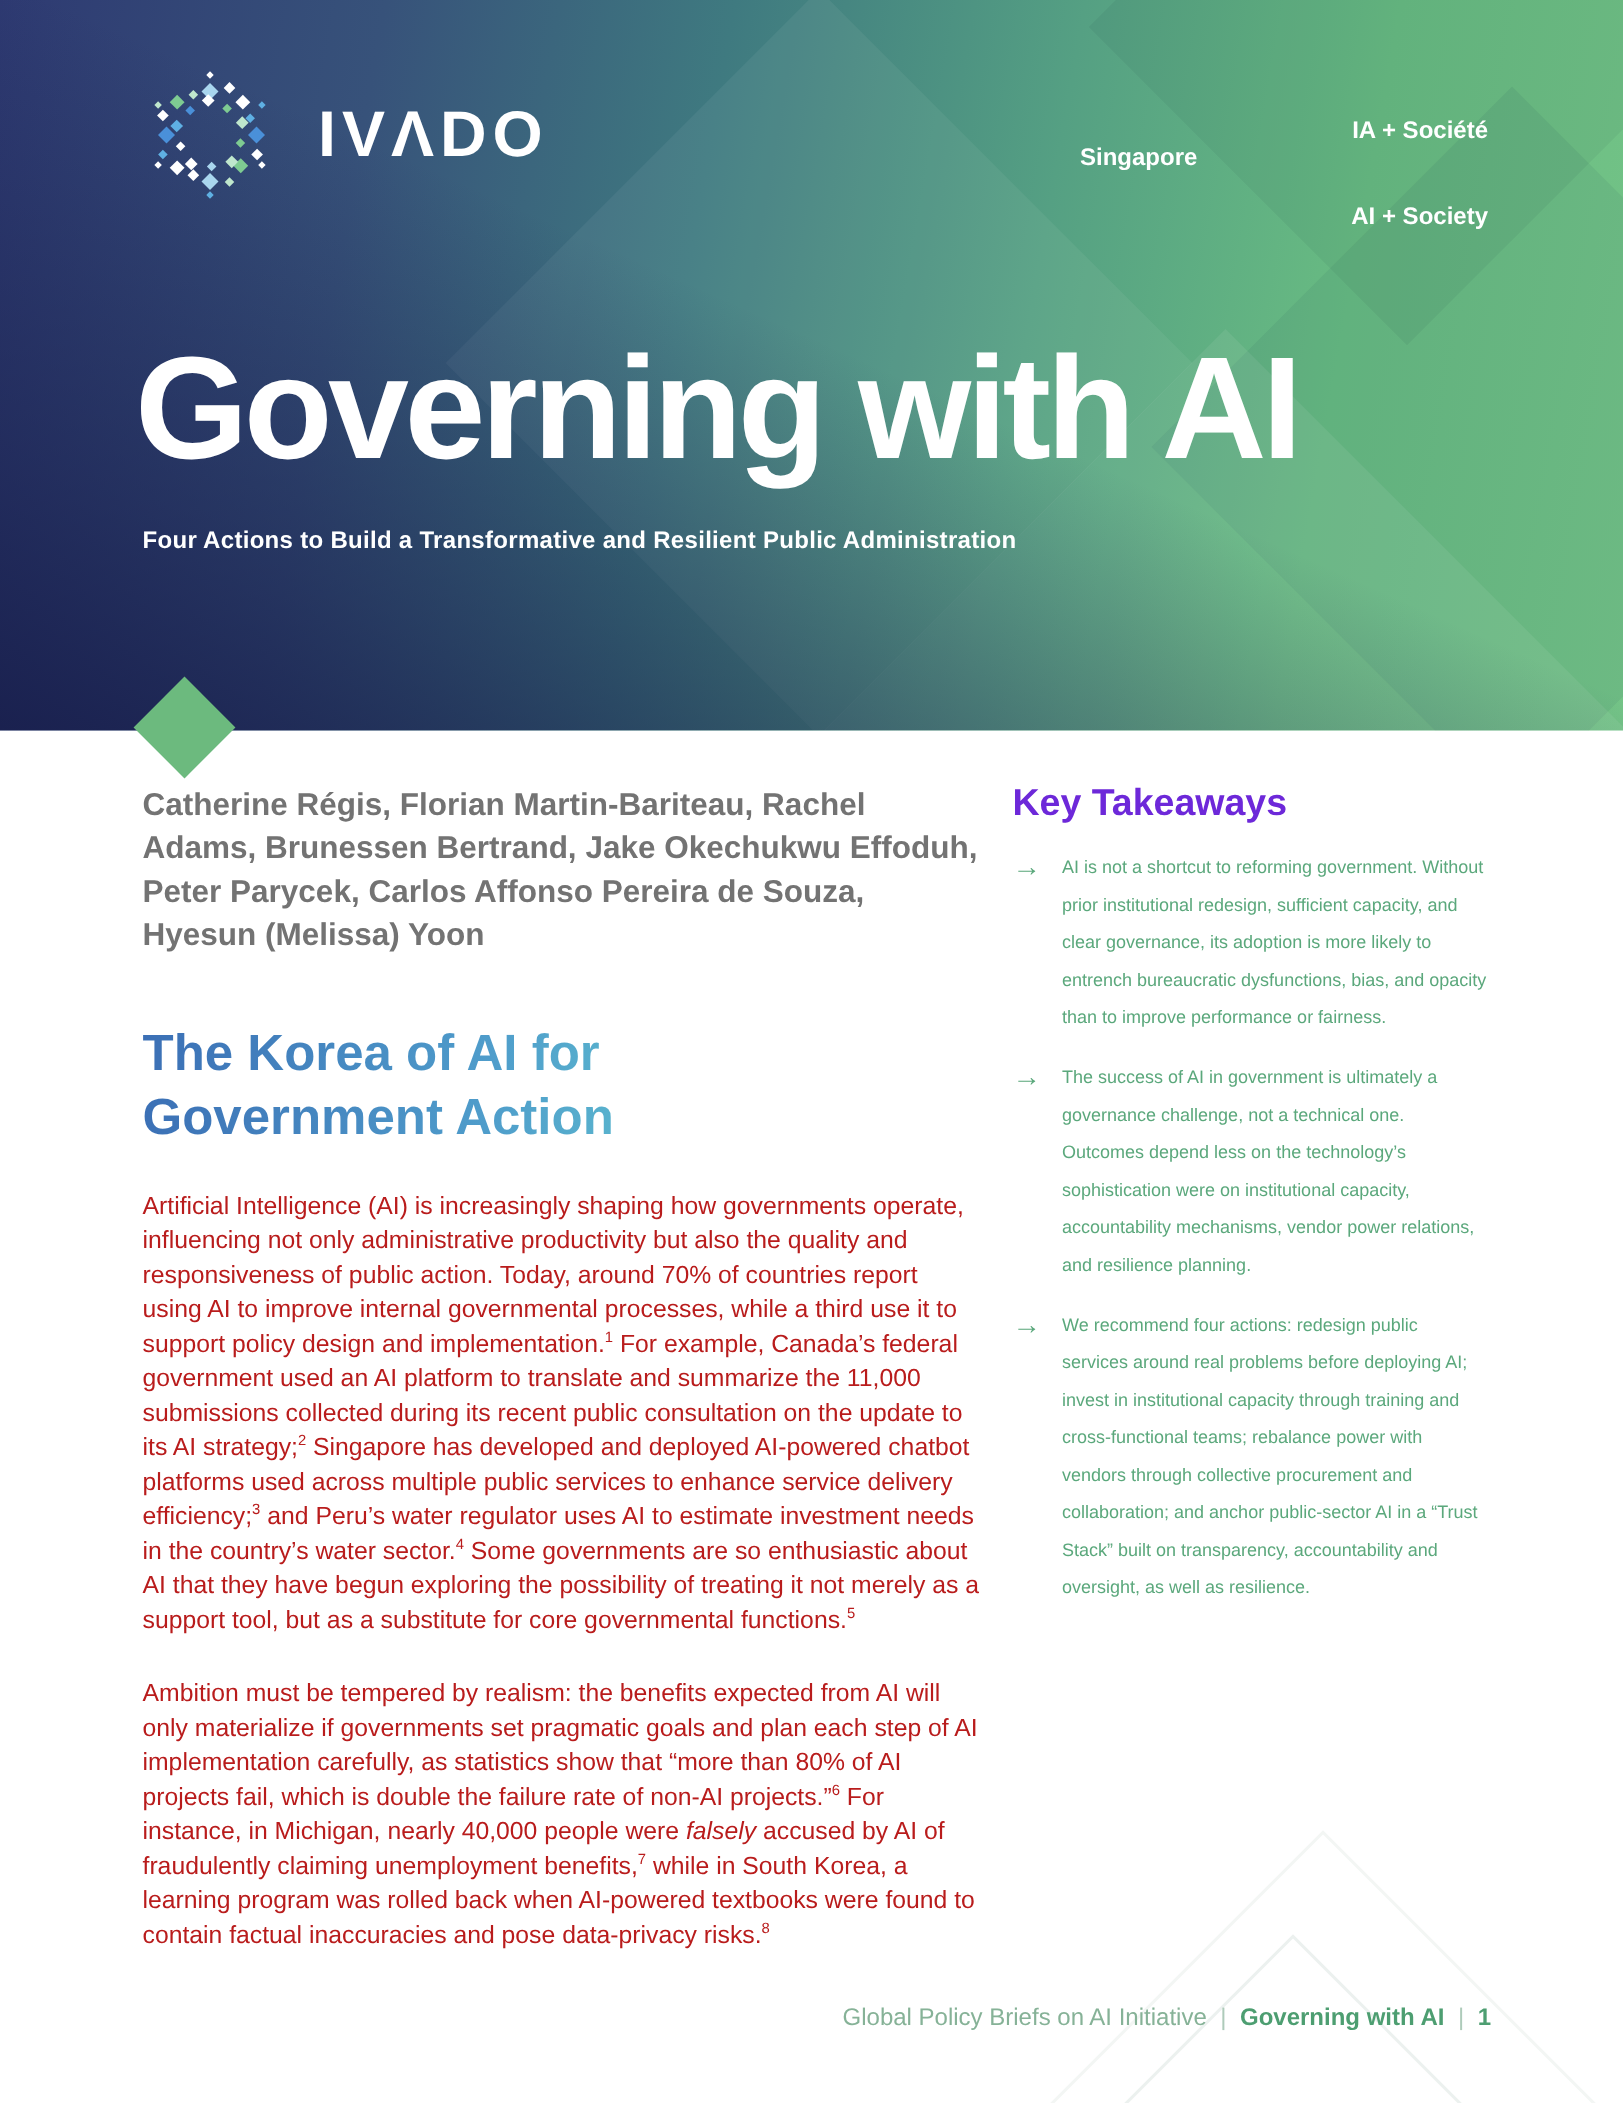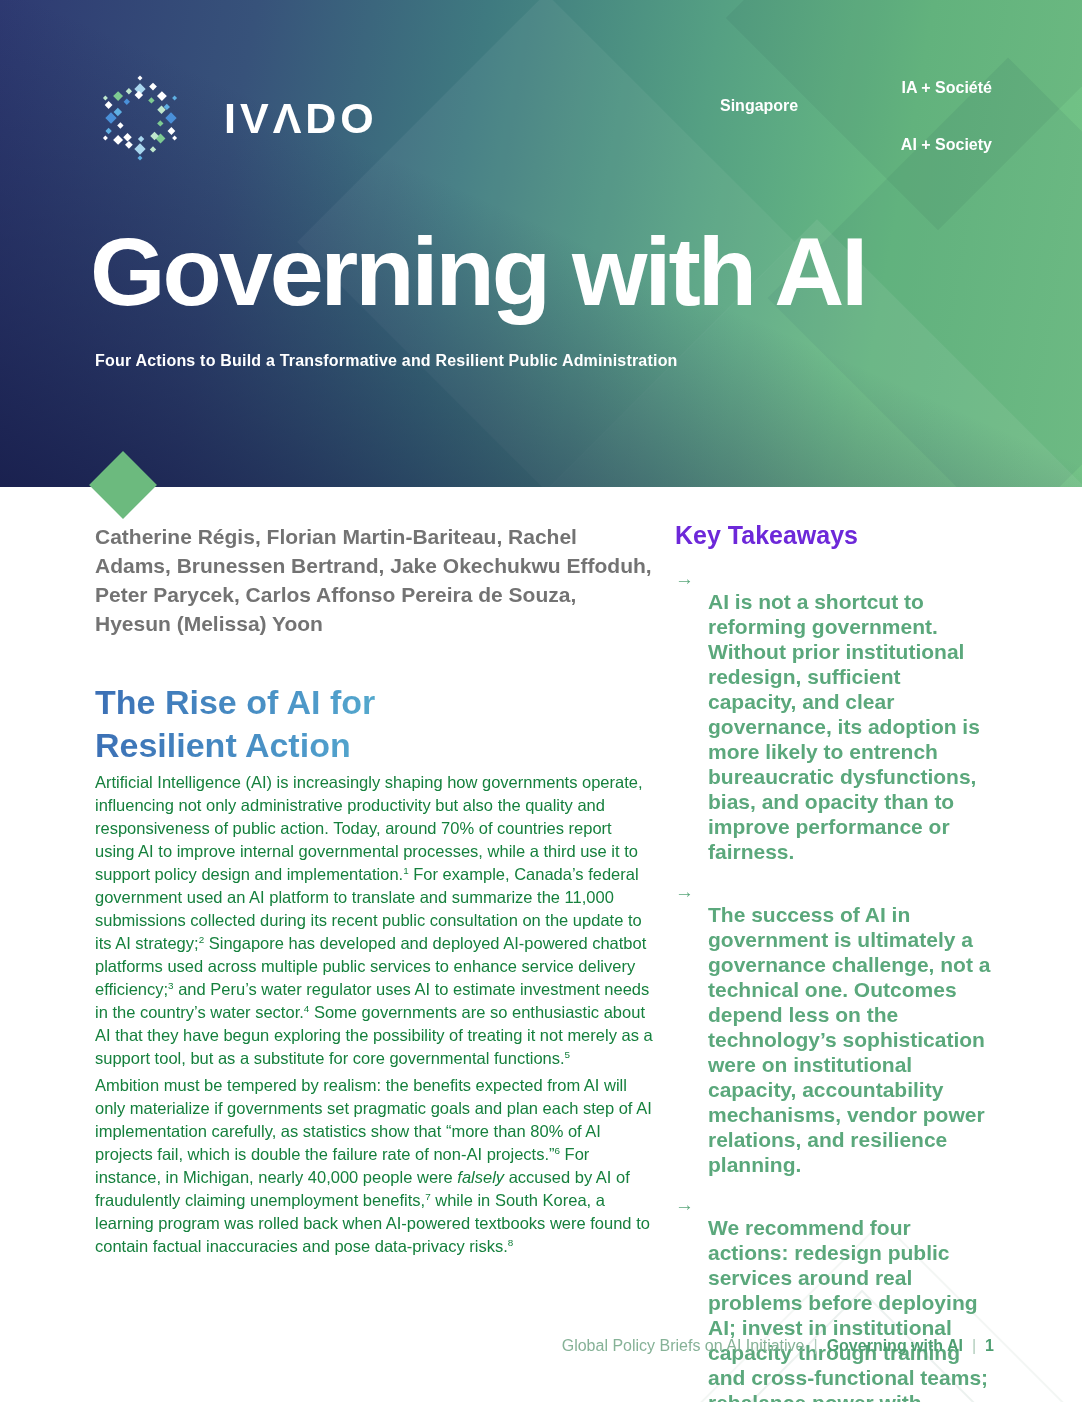--- a/index.html
+++ b/index.html
@@ -10,21 +10,21 @@
   .hero{position:absolute;left:0;top:0;width:1082px;height:487px;overflow:hidden;
         background:linear-gradient(100deg,#2e3a72 0%,#37527a 22%,#3f7a80 42%,#55a083 62%,#68bb82 80%,#74c487 100%);}
   .hero-dark{position:absolute;inset:0;
         background:linear-gradient(24deg,rgba(24,30,76,0.92) 0%,rgba(24,30,76,0.55) 20%,rgba(24,30,76,0) 52%);}
   .hdia{position:absolute;transform:rotate(45deg);}
   .hdia1{left:370px;top:66px;width:352px;height:352px;background:rgba(255,255,255,0.055);}
   .hdia2{left:627px;top:298px;width:380px;height:380px;background:rgba(255,255,255,0.07);}
   .hdia3{left:838px;top:128px;width:340px;height:340px;background:rgba(8,40,66,0.06);}
   .hdia4{left:788px;top:-132px;width:300px;height:300px;background:rgba(0,20,30,0.05);}
 
-  .logo{position:absolute;left:92px;top:70px;display:flex;align-items:center;gap:36px;}
+  .logo{position:absolute;left:92px;top:42px;display:flex;align-items:center;gap:24px;}
   .logo svg{display:block;}
   .brand{font-size:43px;font-weight:bold;color:#ffffff;letter-spacing:4px;}
 
   .wordmark{position:absolute;left:720px;top:76px;width:272px;height:70px;color:#ffffff;
             font-weight:bold;font-size:16px;line-height:24px;}
   .wm-line1{position:absolute;right:0;top:0;}
   .wm-init{position:absolute;left:0;top:18px;}
   .wm-line2{position:absolute;right:0;top:37px;margin-top:20px;}
 
   .title{position:absolute;left:90px;top:216px;font-size:97px;font-weight:bold;color:#ffffff;
@@ -34,29 +34,29 @@
 
   .accent-diamond{position:absolute;left:99px;top:461px;width:48px;height:48px;background:#6cba7e;
                   transform:rotate(45deg);z-index:3;}
 
   
   .left-col{position:absolute;left:95px;top:522px;width:558px;}
   .authors{font-size:21px;font-weight:bold;color:#737373;line-height:29px;}
   .heading{margin-top:43px;font-size:34px;font-weight:bold;line-height:43px;max-width:372px;
            background:linear-gradient(95deg,#3b6fb5 0%,#4f9dcb 62%,#5fc0cf 100%);
            -webkit-background-clip:text;background-clip:text;color:transparent;}
-  .para{margin-top:4px;font-size:16.5px;line-height:23px;color:#15803d;}
+  .para{margin-top:26px;font-size:16.5px;line-height:23px;color:#b91c1c;}
   .para sup{font-size:60%;line-height:0;vertical-align:super;}
   .para em{font-style:italic;}
 
   .right-col{position:absolute;left:675px;top:519px;width:316px;}
   .kt-heading{font-size:25px;font-weight:bold;color:#6d28d9;line-height:32px;}
   .takeaway{display:flex;margin-top:15px;}
   .tk-arrow{width:33px;flex:none;color:#5ba87c;font-size:19px;font-weight:bold;line-height:25px;}
-  .tk-text{font-size:21px;font-weight:bold;color:#5ba87c;line-height:25px;margin-top:23px;}
+  .tk-text{font-size:12px;font-weight:normal;color:#5ba87c;line-height:25px;}
 
   
   .footer{position:absolute;right:88px;top:1337px;font-size:16px;color:#86b297;white-space:nowrap;z-index:2;}
   .footer .sep{color:#aecbba;margin:0 9px;}
   .footer .strong{color:#4d9e71;font-weight:bold;}
 
   
   .odia{position:absolute;transform:rotate(45deg);border:2px solid;background:transparent;}
   .odia1{left:740px;top:1340px;width:240px;height:240px;border-color:rgba(100,140,120,0.12);}
   .odia2{left:670px;top:1308px;width:420px;height:420px;border-color:rgba(120,150,135,0.09);}
@@ -120,21 +120,21 @@
     </div>
 
     <div class="title">Governing with AI</div>
     <div class="subtitle">Four Actions to Build a Transformative and Resilient Public Administration</div>
   </div>
 
   <div class="accent-diamond"></div>
 
   <div class="left-col">
     <div class="authors">Catherine Régis, Florian Martin-Bariteau, Rachel Adams, Brunessen Bertrand, Jake Okechukwu Effoduh, Peter Parycek, Carlos Affonso Pereira de Souza, Hyesun (Melissa) Yoon</div>
-    <div class="heading">The Rise of AI for Resilient Action</div>
+    <div class="heading">The Korea of AI for Government Action</div>
     <div class="para"><span>Artificial Intelligence (AI) is increasingly shaping how governments operate, influencing not only administrative productivity but also the quality and responsiveness of public action. Today, around 70% of countries report using AI to improve internal governmental processes, while a third use it to support policy design and implementation.</span><sup>1</sup><span> For example, Canada’s federal government used an AI platform to translate and summarize the 11,000 submissions collected during its recent public consultation on the update to its AI strategy;</span><sup>2</sup><span> Singapore has developed and deployed AI-powered chatbot platforms used across multiple public services to enhance service delivery efficiency;</span><sup>3</sup><span> and Peru’s water regulator uses AI to estimate investment needs in the country’s water sector.</span><sup>4</sup><span> Some governments are so enthusiastic about AI that they have begun exploring the possibility of treating it not merely as a support tool, but as a substitute for core governmental functions.</span><sup>5</sup></div>
     <div class="para"><span>Ambition must be tempered by realism: the benefits expected from AI will only materialize if governments set pragmatic goals and plan each step of AI implementation carefully, as statistics show that “more than 80% of AI projects fail, which is double the failure rate of non-AI projects.”</span><sup>6</sup><span> For instance, in Michigan, nearly 40,000 people were </span><em>falsely</em><span> accused by AI of fraudulently claiming unemployment benefits,</span><sup>7</sup><span> while in South Korea, a learning program was rolled back when AI-powered textbooks were found to contain factual inaccuracies and pose data-privacy risks.</span><sup>8</sup></div>
   </div>
 
   <div class="right-col">
     <div class="kt-heading">Key Takeaways</div>
 
     <div class="takeaway">
       <span class="tk-arrow">→</span>
       <span class="tk-text">AI is not a shortcut to reforming government. Without prior institutional redesign, sufficient capacity, and clear governance, its adoption is more likely to entrench bureaucratic dysfunctions, bias, and opacity than to improve performance or fairness.</span>

